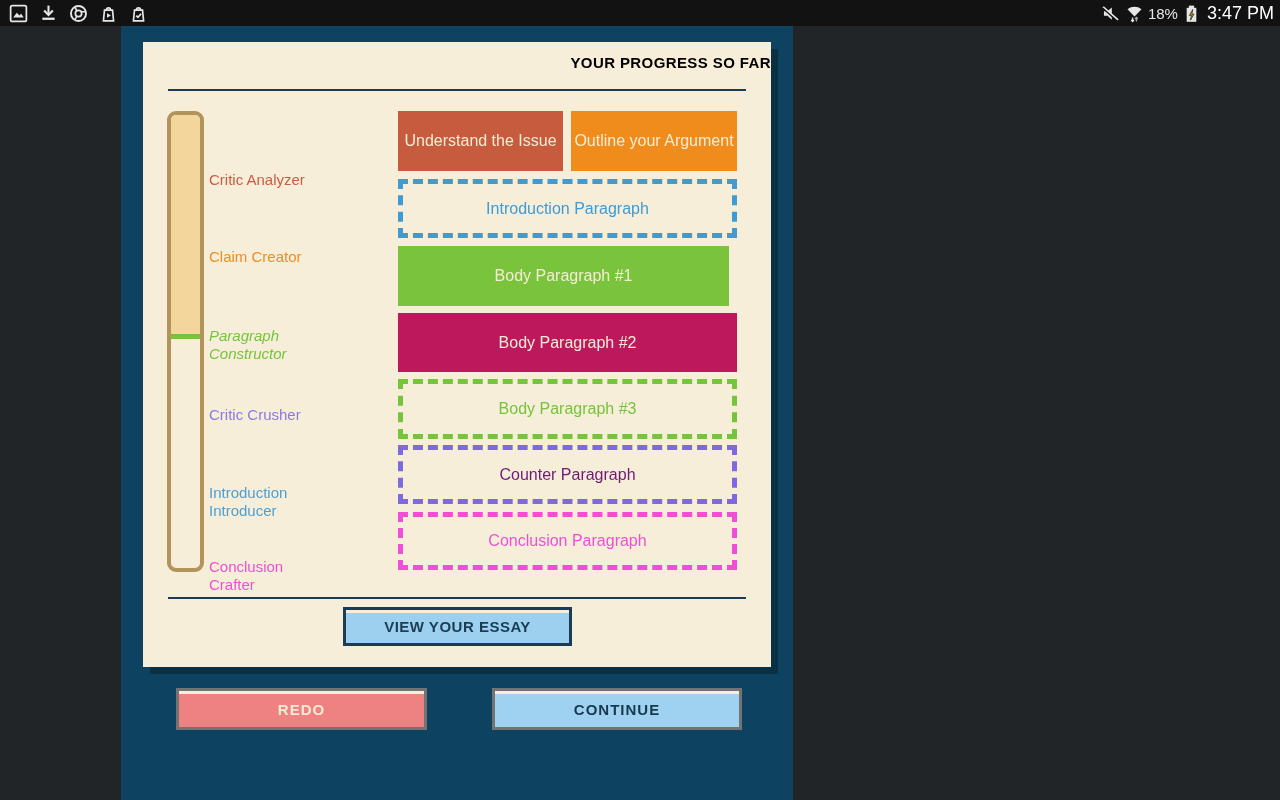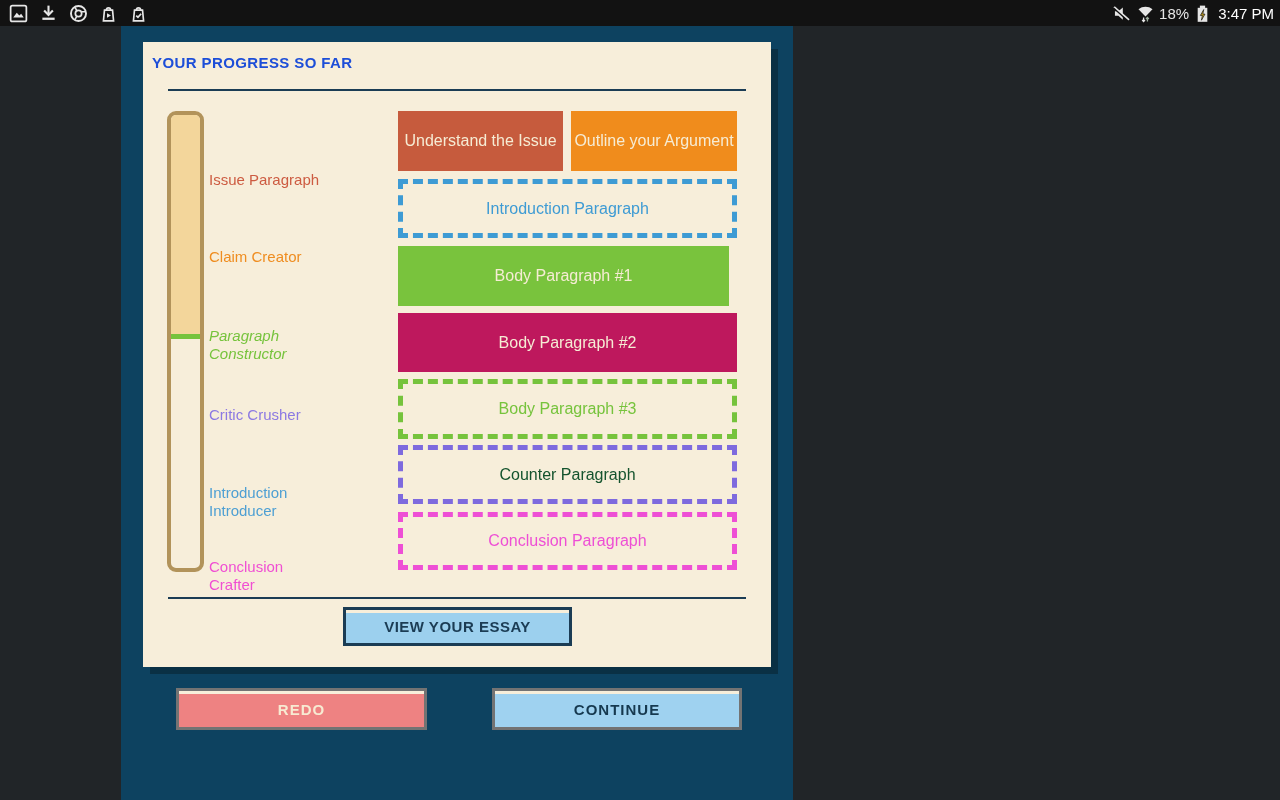--- a/index.html
+++ b/index.html
@@ -6,30 +6,30 @@
   .screen{position:relative;width:1280px;height:800px;background:#212528;overflow:hidden;
           font-family:"Liberation Sans",sans-serif;}
 
   
   .status-bar{position:absolute;top:0;left:0;width:1280px;height:26px;background:#121212;
               display:flex;align-items:center;justify-content:space-between;z-index:50;}
   .sb-left{display:flex;align-items:center;gap:9px;padding-left:8px;height:100%;}
   .sb-right{display:flex;align-items:center;gap:3px;padding-right:6px;height:100%;}
   .sb-icon{width:21px;height:21px;display:block;}
   .sb-text{color:#e6e6e6;font-size:15px;}
-  .sb-time{color:#ffffff;font-size:15px;padding-left:2px;}
+  .sb-time{color:#ffffff;font-size:18px;padding-left:2px;}
 
   
   .panel{position:absolute;left:121px;top:26px;width:672px;height:774px;background:#0d4260;}
 
   
   .card{position:absolute;left:143px;top:42px;width:628px;height:625px;background:#f7eeda;
         box-shadow:7px 7px 0 #0a3044;}
-  .card-title{position:absolute;top:12px;left:0;width:100%;text-align:left;
-              font-size:15px;font-weight:bold;color:#1d4ed8;letter-spacing:.4px;padding-left:9px;}
+  .card-title{position:absolute;top:12px;left:0;width:100%;text-align:right;
+              font-size:15px;font-weight:bold;color:#000000;letter-spacing:.4px;}
   .divider{position:absolute;left:25px;width:578px;height:0;border-top:2px solid #1b3c54;}
   .divider.top{top:47px;}
   .divider.bottom{top:555px;}
 
   
   .track{position:absolute;left:24px;top:69px;width:37px;height:461px;box-sizing:border-box;
          border:4px solid #b2935a;border-radius:9px;background:#f7eeda;overflow:hidden;}
   .track-fill{width:100%;height:219px;background:#f3d69b;border-bottom:5px solid #76c33c;}
 
   
@@ -44,21 +44,21 @@
   
   .block{position:absolute;box-sizing:border-box;display:flex;align-items:center;
          justify-content:center;text-align:center;font-size:16px;}
   .blk-solid{color:#f6ecd4;}
   .b-red{left:255px;top:69px;width:165px;height:60px;background:#c65b3d;}
   .b-orange{left:428px;top:69px;width:166px;height:60px;background:#f08c1c;}
   .b-intro{left:255px;top:137px;width:339px;height:59px;border:5px dashed #3e9bd4;color:#3e9bd4;}
   .b-body1{left:255px;top:204px;width:331px;height:60px;background:#79c33d;}
   .b-body2{left:255px;top:271px;width:339px;height:59px;background:#be185d;}
   .b-body3{left:255px;top:337px;width:339px;height:60px;border:5px dashed #76c33c;color:#76c33c;}
-  .b-counter{left:255px;top:403px;width:339px;height:59px;border:5px dashed #7e6ade;color:#14532d;}
+  .b-counter{left:255px;top:403px;width:339px;height:59px;border:5px dashed #7e6ade;color:#701a75;}
   .b-conclusion{left:255px;top:470px;width:339px;height:58px;border:5px dashed #ee4fd5;color:#ee4fd5;}
 
   
   .btn{box-sizing:border-box;display:flex;align-items:center;justify-content:center;
        font-weight:bold;cursor:pointer;}
   .view-btn{position:absolute;left:200px;top:565px;width:229px;height:39px;background:#9cd0ee;
             border:3px solid #1b3c54;box-shadow:inset 0 3px 0 #f7eeda;color:#1b3c54;
             font-size:15px;letter-spacing:.5px;}
   .footer-btn{position:absolute;top:688px;height:42px;border:3px solid #737373;
               box-shadow:inset 0 3px 0 #f7eeda;font-size:15px;letter-spacing:1px;}
@@ -121,21 +121,21 @@
   <div class="panel"></div>
 
   <div class="card">
     <div class="card-title">YOUR PROGRESS SO FAR</div>
     <div class="divider top"></div>
 
     <div class="track">
       <div class="track-fill"></div>
     </div>
 
-    <div class="stage s0">Issue Paragraph</div>
+    <div class="stage s0">Critic Analyzer</div>
     <div class="stage s1">Claim Creator</div>
     <div class="stage s2">Paragraph Constructor</div>
     <div class="stage s3">Critic Crusher</div>
     <div class="stage s4">Introduction Introducer</div>
     <div class="stage s5">Conclusion Crafter</div>
 
     <div class="block blk-solid b-red">Understand the Issue</div>
     <div class="block blk-solid b-orange">Outline your Argument</div>
     <div class="block b-intro">Introduction Paragraph</div>
     <div class="block blk-solid b-body1">Body Paragraph #1</div>

